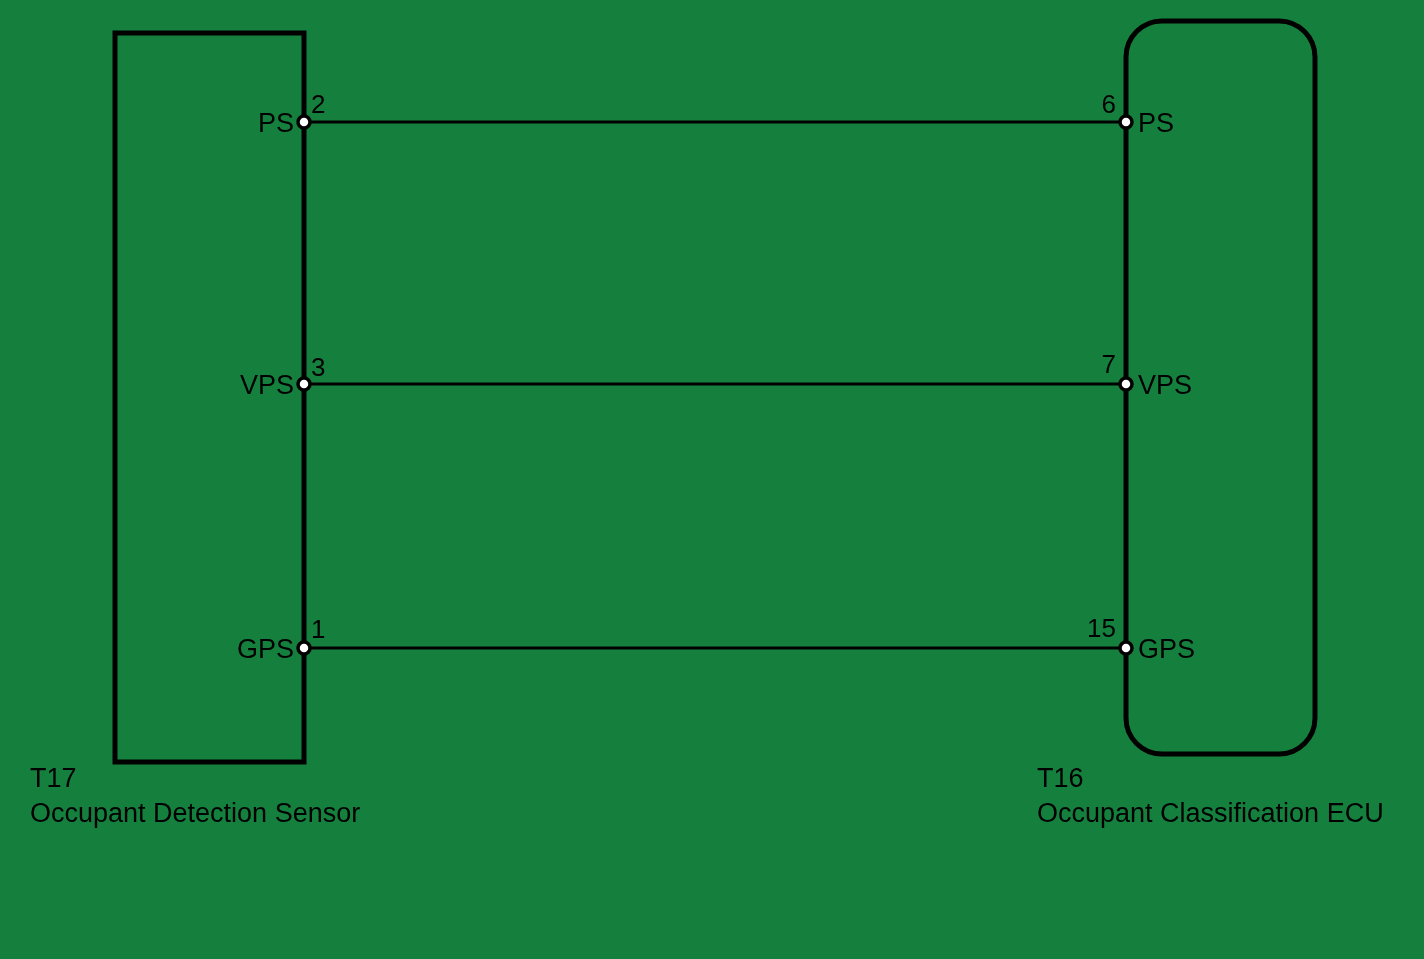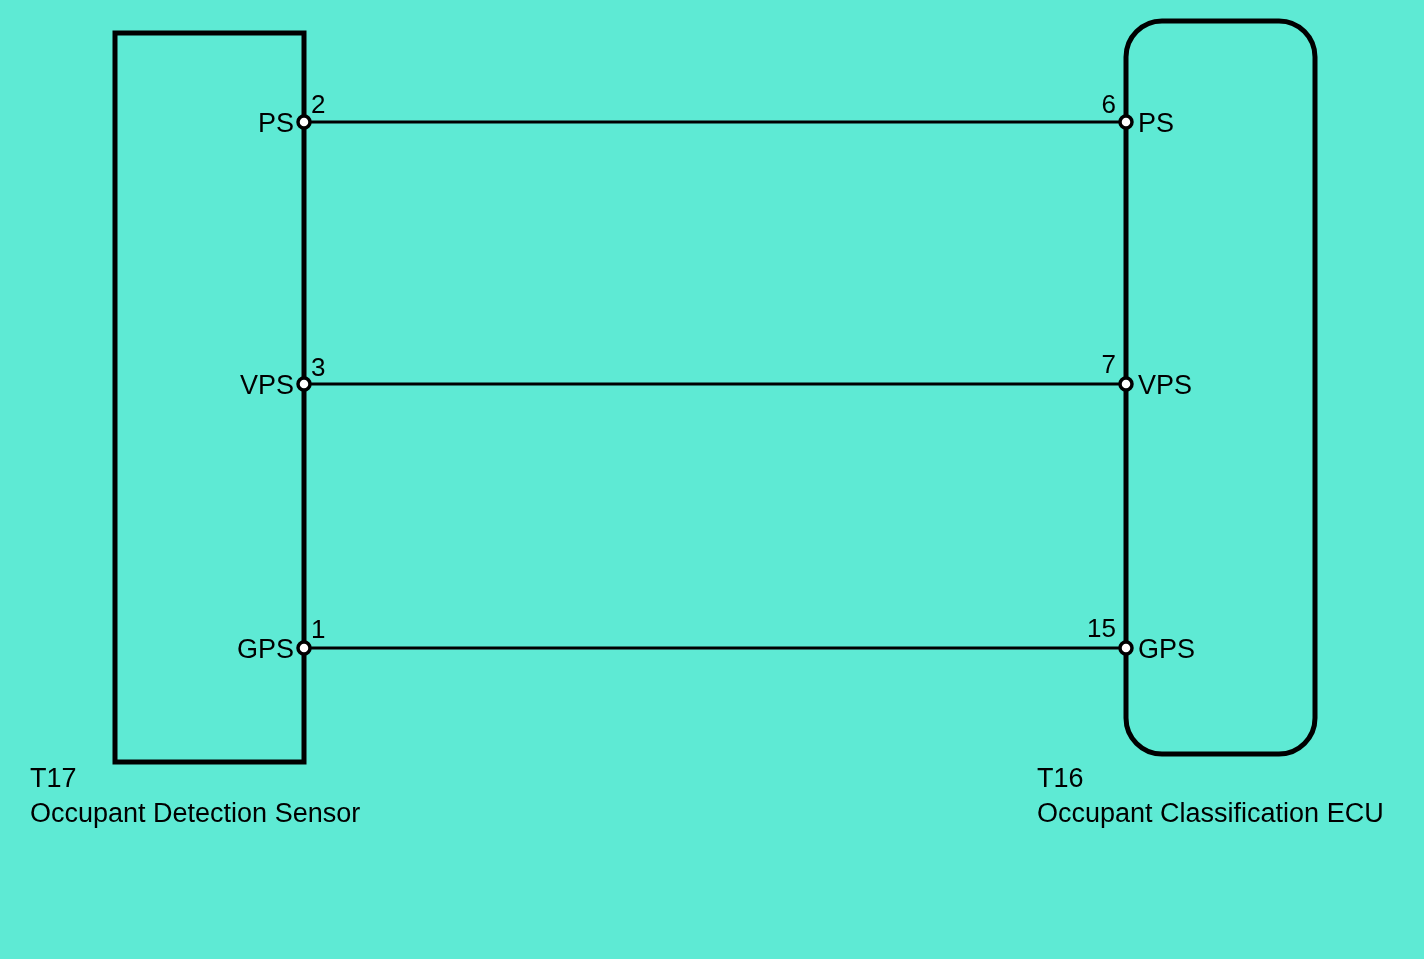--- a/index.html
+++ b/index.html
@@ -7,21 +7,21 @@
     padding: 0;
     background: #ffffff;
     width: 1424px;
     height: 959px;
     overflow: hidden;
   }
   .stage {
     position: relative;
     width: 1424px;
     height: 959px;
-    background: #5eead4;
+    background: #15803d;
   }
   svg {
     display: block;
     font-family: "Liberation Sans", "DejaVu Sans", sans-serif;
   }
   .comp-outline {
     fill: none;
     stroke: #000000;
     stroke-width: 5;
   }

